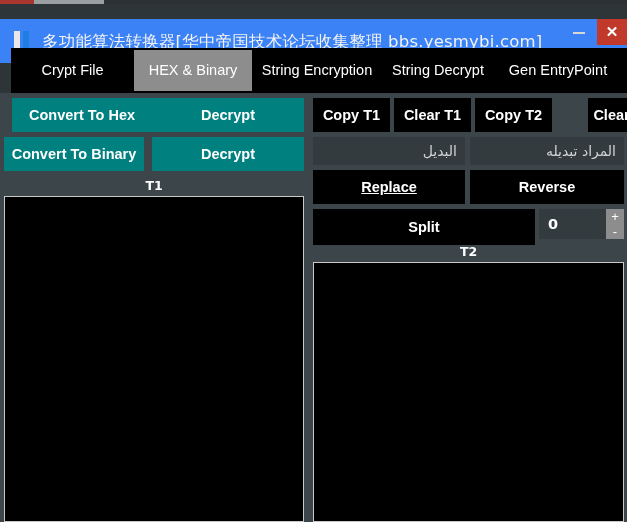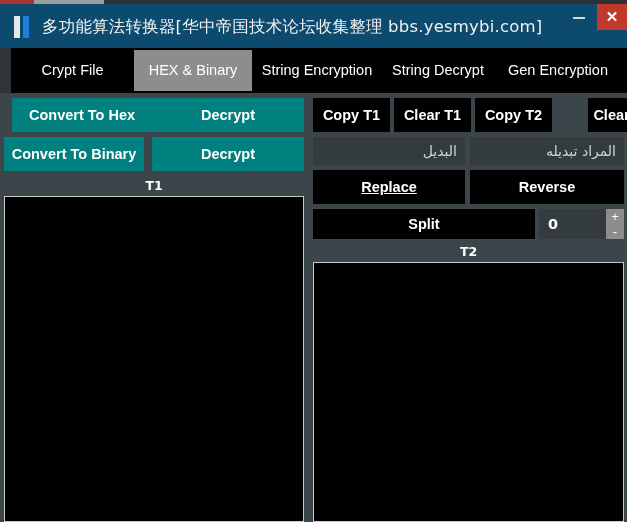--- a/index.html
+++ b/index.html
@@ -32,23 +32,23 @@
     width: 34px; height: 4px; background: #a8362f;
   }
   .top-strip .seg-gray {
     position: absolute; left: 34px; top: 0;
     width: 70px; height: 4px; background: #9aa0a2;
   }
 
   
   .titlebar {
     position: absolute;
-    top: 4px; left: 0;
+    top: 19px; left: 0;
     width: 627px; height: 44px;
-    background: #0c4a6e;
+    background: #3b82f6;
   }
   .title-icon {
     position: absolute;
     left: 14px; top: 12px;
     width: 20px; height: 22px;
   }
   .title-icon .bar-a {
     position: absolute; left: 0; top: 0;
     width: 6px; height: 22px; background: #e8e8e8;
   }
@@ -245,21 +245,21 @@
     <div class="title-text">多功能算法转换器[华中帝国技术论坛收集整理 bbs.yesmybi.com]</div>
     <button class="btn-min"></button>
     <button class="btn-close">✕</button>
   </div>
 
   <div class="tabbar">
     <button class="tab" style="left:8px; width:107px;">Crypt File</button>
     <button class="tab" style="left:241px; width:130px;">String Encryption</button>
     <button class="tab active" style="left:123px; width:118px;">HEX &amp; Binary</button>
     <button class="tab" style="left:371px; width:112px;">String Decrypt</button>
-    <button class="tab" style="left:483px; width:128px;">Gen Encryption</button>
+    <button class="tab" style="left:483px; width:128px;">Gen EntryPoint</button>
   </div>
 
   <div class="body-area">
 
     <div class="left-col">
 
       <button class="btn-teal" style="left:12px;  top:5px;  width:140px; height:34px;">Convert To Hex</button>
       <button class="btn-teal" style="left:152px; top:5px;  width:152px; height:34px;">Decrypt</button>
 
       <button class="btn-teal" style="left:4px;  top:44px; width:140px; height:34px;">Convert To Binary</button>
@@ -278,21 +278,21 @@
       <button class="btn-black" style="left:84px;  top:5px; width:77px;  height:34px;">Clear T1</button>
       <button class="btn-black" style="left:165px; top:5px; width:77px;  height:34px;">Copy T2</button>
       <button class="btn-black" style="left:246px; top:5px; width:68px;  height:34px;margin-left:32px;">Clear T2</button>
 
       <input class="txt-input" style="left: 3px; top: 44px; width: 152px; height: 28px;" placeholder="البديل">
       <input class="txt-input" style="left: 160px; top: 44px; width: 154px; height: 28px;" placeholder="المراد تبديله">
 
       <button class="btn-black" style="left:3px;   top:77px; width:152px; height:34px;text-decoration:underline;">Replace</button>
       <button class="btn-black" style="left:160px; top:77px; width:154px; height:34px;">Reverse</button>
 
-      <button class="btn-black" style="left:3px;   top:116px; width:222px; height:30px;">Split</button>
+      <button class="btn-black" style="left:3px;   top:116px; width:222px; height:36px;">Split</button>
 
       <div class="spin-wrap" style="left:229px; top:116px; width:85px; height:30px;">
         <input class="spin-field" style="width: 67px; height: 30px;" value="0">
         <div class="spin-btns" style="left:67px; height:30px;">
           <button class="spin-up">+</button>
           <button class="spin-dn">-</button>
         </div>
       </div>
 
       <div class="panel-label" style="left:3px; top:151px; width:311px;">T2</div>

